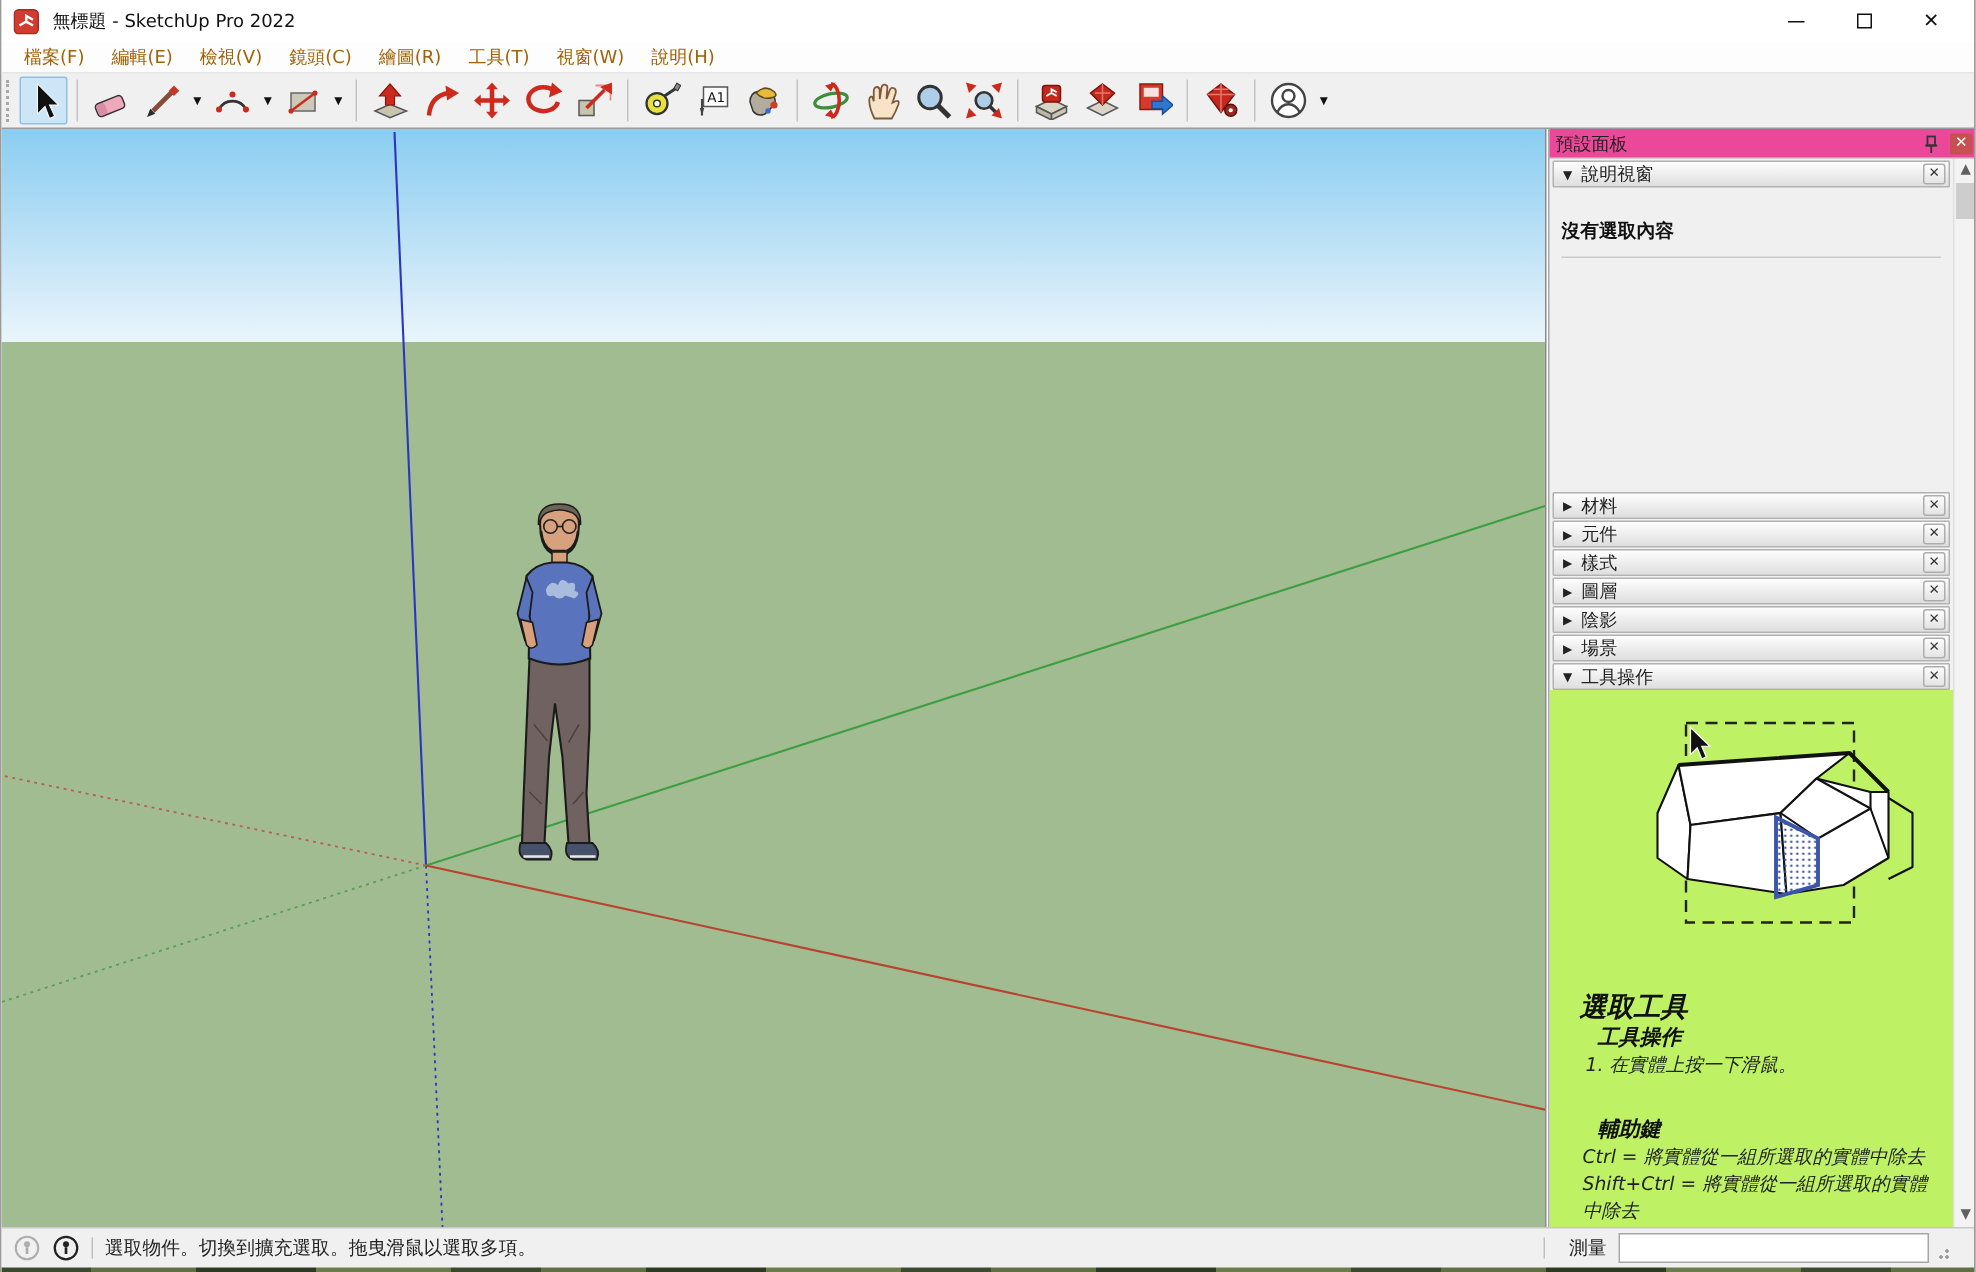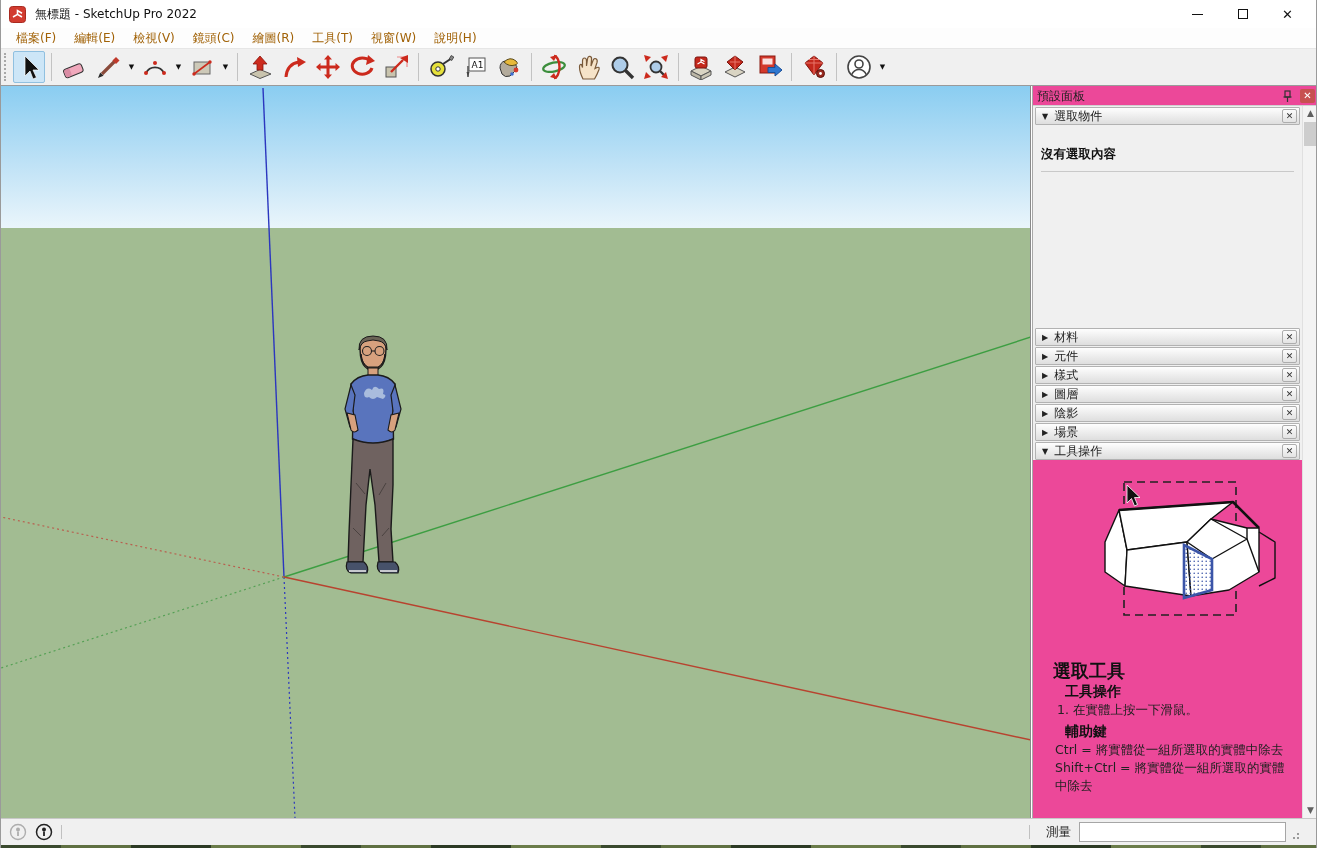--- a/index.html
+++ b/index.html
@@ -55,26 +55,26 @@
     background:linear-gradient(#fefefe,#ececec 55%,#dedede); display:flex; align-items:center;
     padding:0 4px; font-size:12px; color:#222; position:relative; }
   .sec-arrow { font-size:8px; margin:0 6px 0 2px; color:#222; }
   .sec-close { position:absolute; right:2px; top:1px; width:15px; height:14px; border:1px solid #adadad;
     background:linear-gradient(#fcfcfc,#e4e4e4); border-radius:2px; font-size:9px; line-height:13px;
     text-align:center; color:#333; }
   .entity-content { padding:6px 8px 4px 8px;margin-top:15px; }
   .entity-empty { font-weight:bold; font-size:12.5px; color:#111; }
   .entity-divider { height:1px; background:#c9c9c9; margin-top:8px; }
   .sections-gap { height:151px; }
-  .instructor { background:#ec4899; height:383px; position:relative; overflow:hidden; }
+  .instructor { background:#bef264; height:383px; position:relative; overflow:hidden;font-style:italic; }
   .inst-text { padding:0 14px 0 20px; color:#222; }
   .inst-h1 { font-family:"DejaVu Serif","Liberation Serif",serif; font-size:18px; font-weight:bold; color:#111; margin-top:2px; }
   .inst-p { font-size:12.5px; line-height:1.45; margin:1px 0 14px 2px; }
   .inst-h2 { font-family:"DejaVu Serif","Liberation Serif",serif; font-size:14px; font-weight:bold; color:#111;margin-left:12px; }
-  .inst-li { font-size:12.5px; line-height:1.45; margin:0 0 4px 4px; }
+  .inst-li { font-size:12.5px; line-height:1.45; margin:0 0 25px 4px; }
   .inst-mod { font-size:12.5px; line-height:1.45; margin-left:2px; }
   .vscroll { position:absolute; right:1px; top:20px; width:15px; height:712px; background:#f3f3f3;
     border-left:1px solid #e0e0e0; }
   .vs-arrow { position:absolute; left:0; width:15px; height:15px; color:#606060; font-size:9px;
     text-align:center; line-height:15px; }
   .vs-thumb { position:absolute; left:1px; top:16px; width:13px; height:24px; background:#cdcdcd; }
   
   .statusbar { position:absolute; left:0; top:818px; width:1317px; height:27px; background:#f0f0f0;
     border-top:1px solid #c8c8c8; display:flex; align-items:center; }
   .sb-icon { width:18px; height:18px; margin-left:8px; }
@@ -364,21 +364,21 @@
       <line x1="2.5" y1="8" x2="10.5" y2="8" stroke="#333" stroke-width="1.2"></line>
       <line x1="6.5" y1="8" x2="6.5" y2="13" stroke="#333" stroke-width="1.2"></line>
     </svg>
     <div class="panel-close">✕</div>
   </div>
 
   <div class="panel-scroll-content">
 
     <div class="sec-row">
       <span class="sec-arrow">▼</span>
-      <span>選取物件</span>
+      <span>說明視窗</span>
       <div class="sec-close">✕</div>
     </div>
     <div class="entity-content">
       <div class="entity-empty">沒有選取內容</div>
       <div class="entity-divider"></div>
     </div>
     <div class="sections-gap"></div>
 
     <div class="sec-row">
       <span class="sec-arrow">▶</span>
@@ -464,20 +464,21 @@
     <circle cx="9" cy="9" r="7.5" fill="none" stroke="#333" stroke-width="1.4"></circle>
     <circle cx="9" cy="6.5" r="2" fill="#333"></circle>
     <path d="M9 8.5 L9 13" stroke="#333" stroke-width="1.8"></path>
   </svg>
   <svg class="sb-icon" viewBox="0 0 18 18">
     <circle cx="9" cy="9" r="7.5" fill="none" stroke="#222" stroke-width="1.5"></circle>
     <circle cx="9" cy="6.5" r="2" fill="#222"></circle>
     <path d="M9 8.5 L9 13" stroke="#222" stroke-width="1.8"></path>
   </svg>
   <div class="sb-sep"></div>
+  <span class="sb-hint">選取物件。切換到擴充選取。拖曳滑鼠以選取多項。</span>
 
   <div class="sb-right">
     <div class="sb-sep"></div>
     <span class="measure-label">測量</span>
     <input class="measure-input" type="text" value="" style="">
     <div class="grip-dots"></div>
   </div>
 </div>
 <div class="wallpaper-strip"></div>
 

